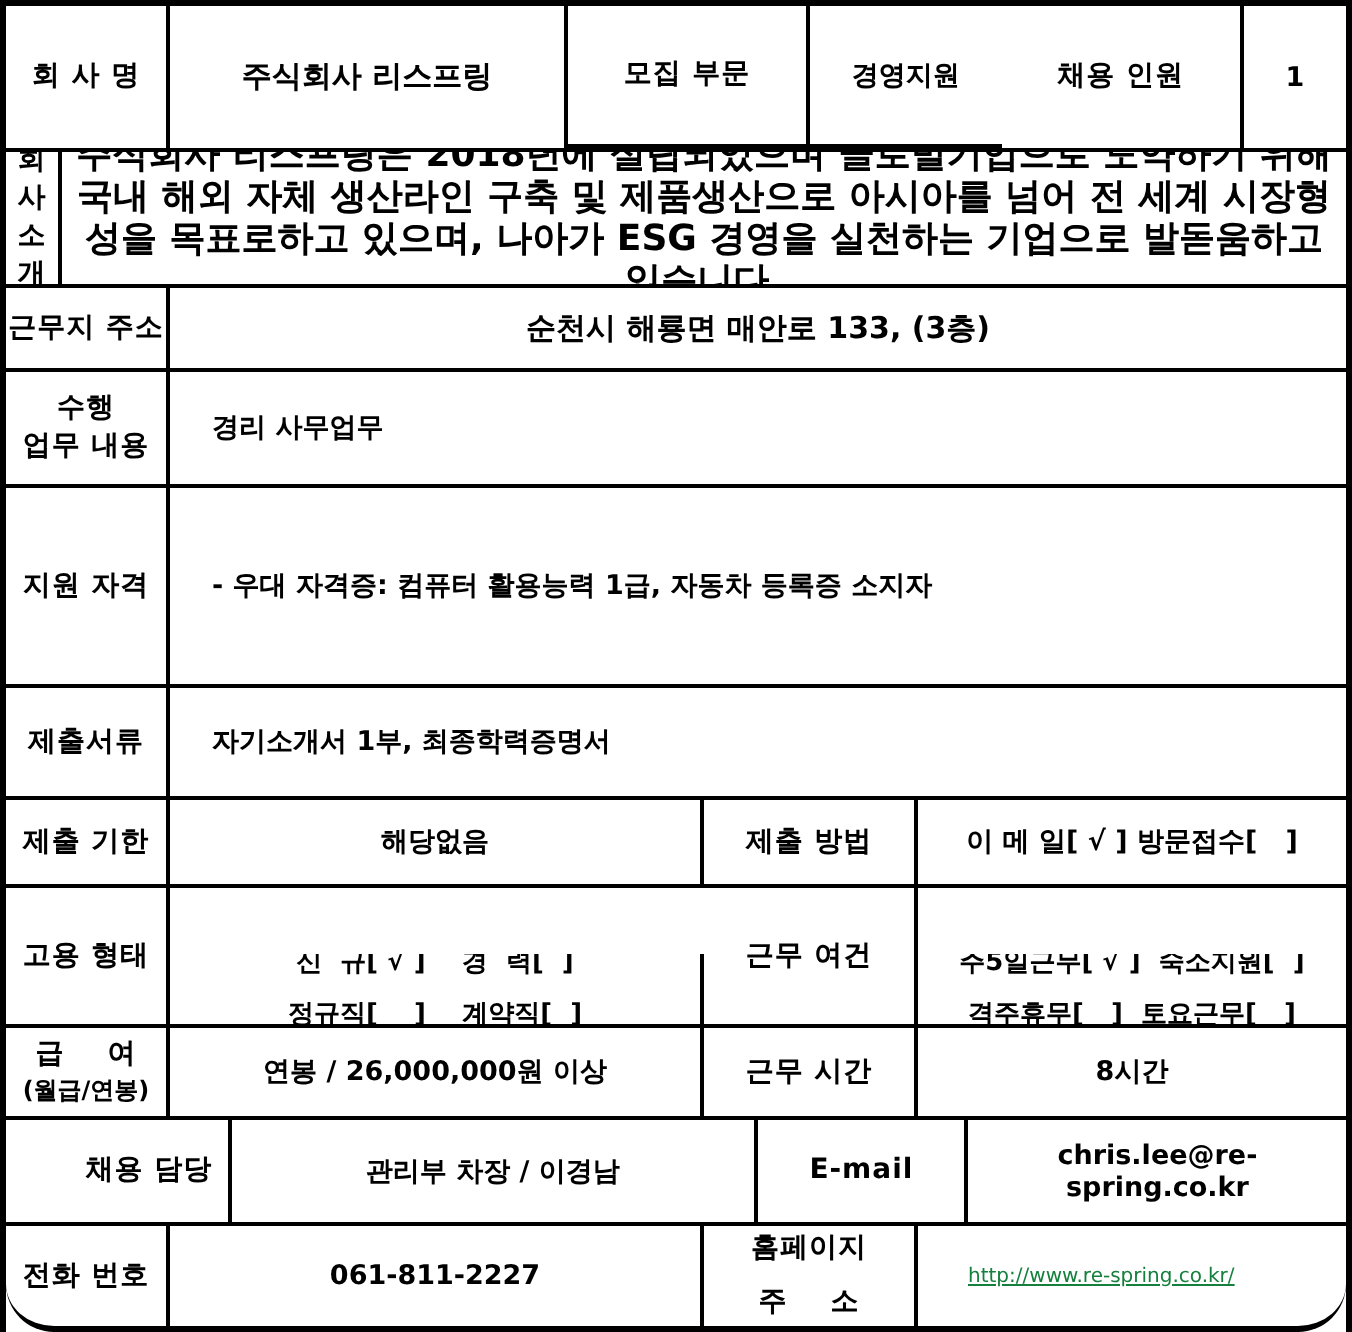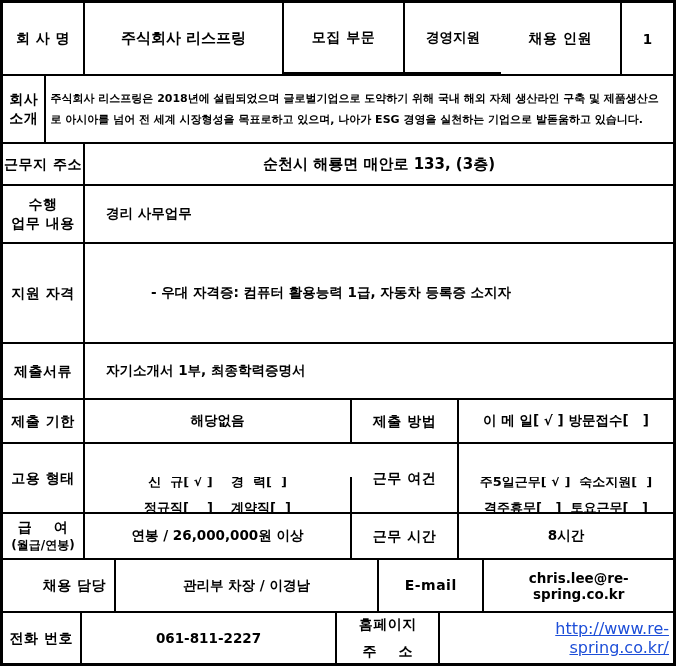--- a/index.html
+++ b/index.html
@@ -38,44 +38,44 @@
   .w-name   { width: 199px; }
   .w-toplab { width: 121px; }
   .w-val1   { width: 267px; }
   .w-label2 { width: 107px; }
 
   
   .h-a { height: 73px; }
   .h-b { height: 68px; }
   .h-c { height: 42px; }
   .h-d { height: 58px; }
-  .h-e { height: 100px; gap: 45px; }
+  .h-e { height: 100px; }
   .h-f { height: 56px; }
   .h-g { height: 44px; }
   .h-h { height: 70px; }
   .h-i { height: 46px; }
   .h-j { height: 53px; padding-left: 32px; }
-  .h-k { height: 53px; border-bottom-width: 3px; }
+  .h-k { height: 53px; border-bottom-width: 3px; border-radius: 24px; }
   .h-sliver { height: 3px; border-bottom: none; }
 
   
   .top-right { display: flex; flex-direction: row; flex: 1 1 auto; }
   .top-subrow { display: flex; flex: 1 1 auto; }
   .top-subrow.first { border-bottom: 2px solid #000; }
 
   .intro-text {
-    font-size: 11px; line-height: 21px;
-    text-align: left; padding: 14px 4px;
+    font-size: 18px; line-height: 21px;
+    text-align: center; padding: 14px 4px;
   }
   .big-val { font-size: 15px; }
   .small-sub { font-size: 12px; letter-spacing: 0; }
   .two-line { line-height: 1.9; }
   .link {
-    font-weight: normal; font-size: 16px;
-    color: #1d4ed8; text-decoration: underline;
+    font-weight: normal; font-size: 10px;
+    color: #15803d; text-decoration: underline;
     padding-left: 4px;
   }
   .value-lines { line-height: 2.0; font-size: 13px; margin-top: 33px; }
 </style>
 </head>
 <body>
 
 <div class="form-table">
 
   <div class="row h-a">

